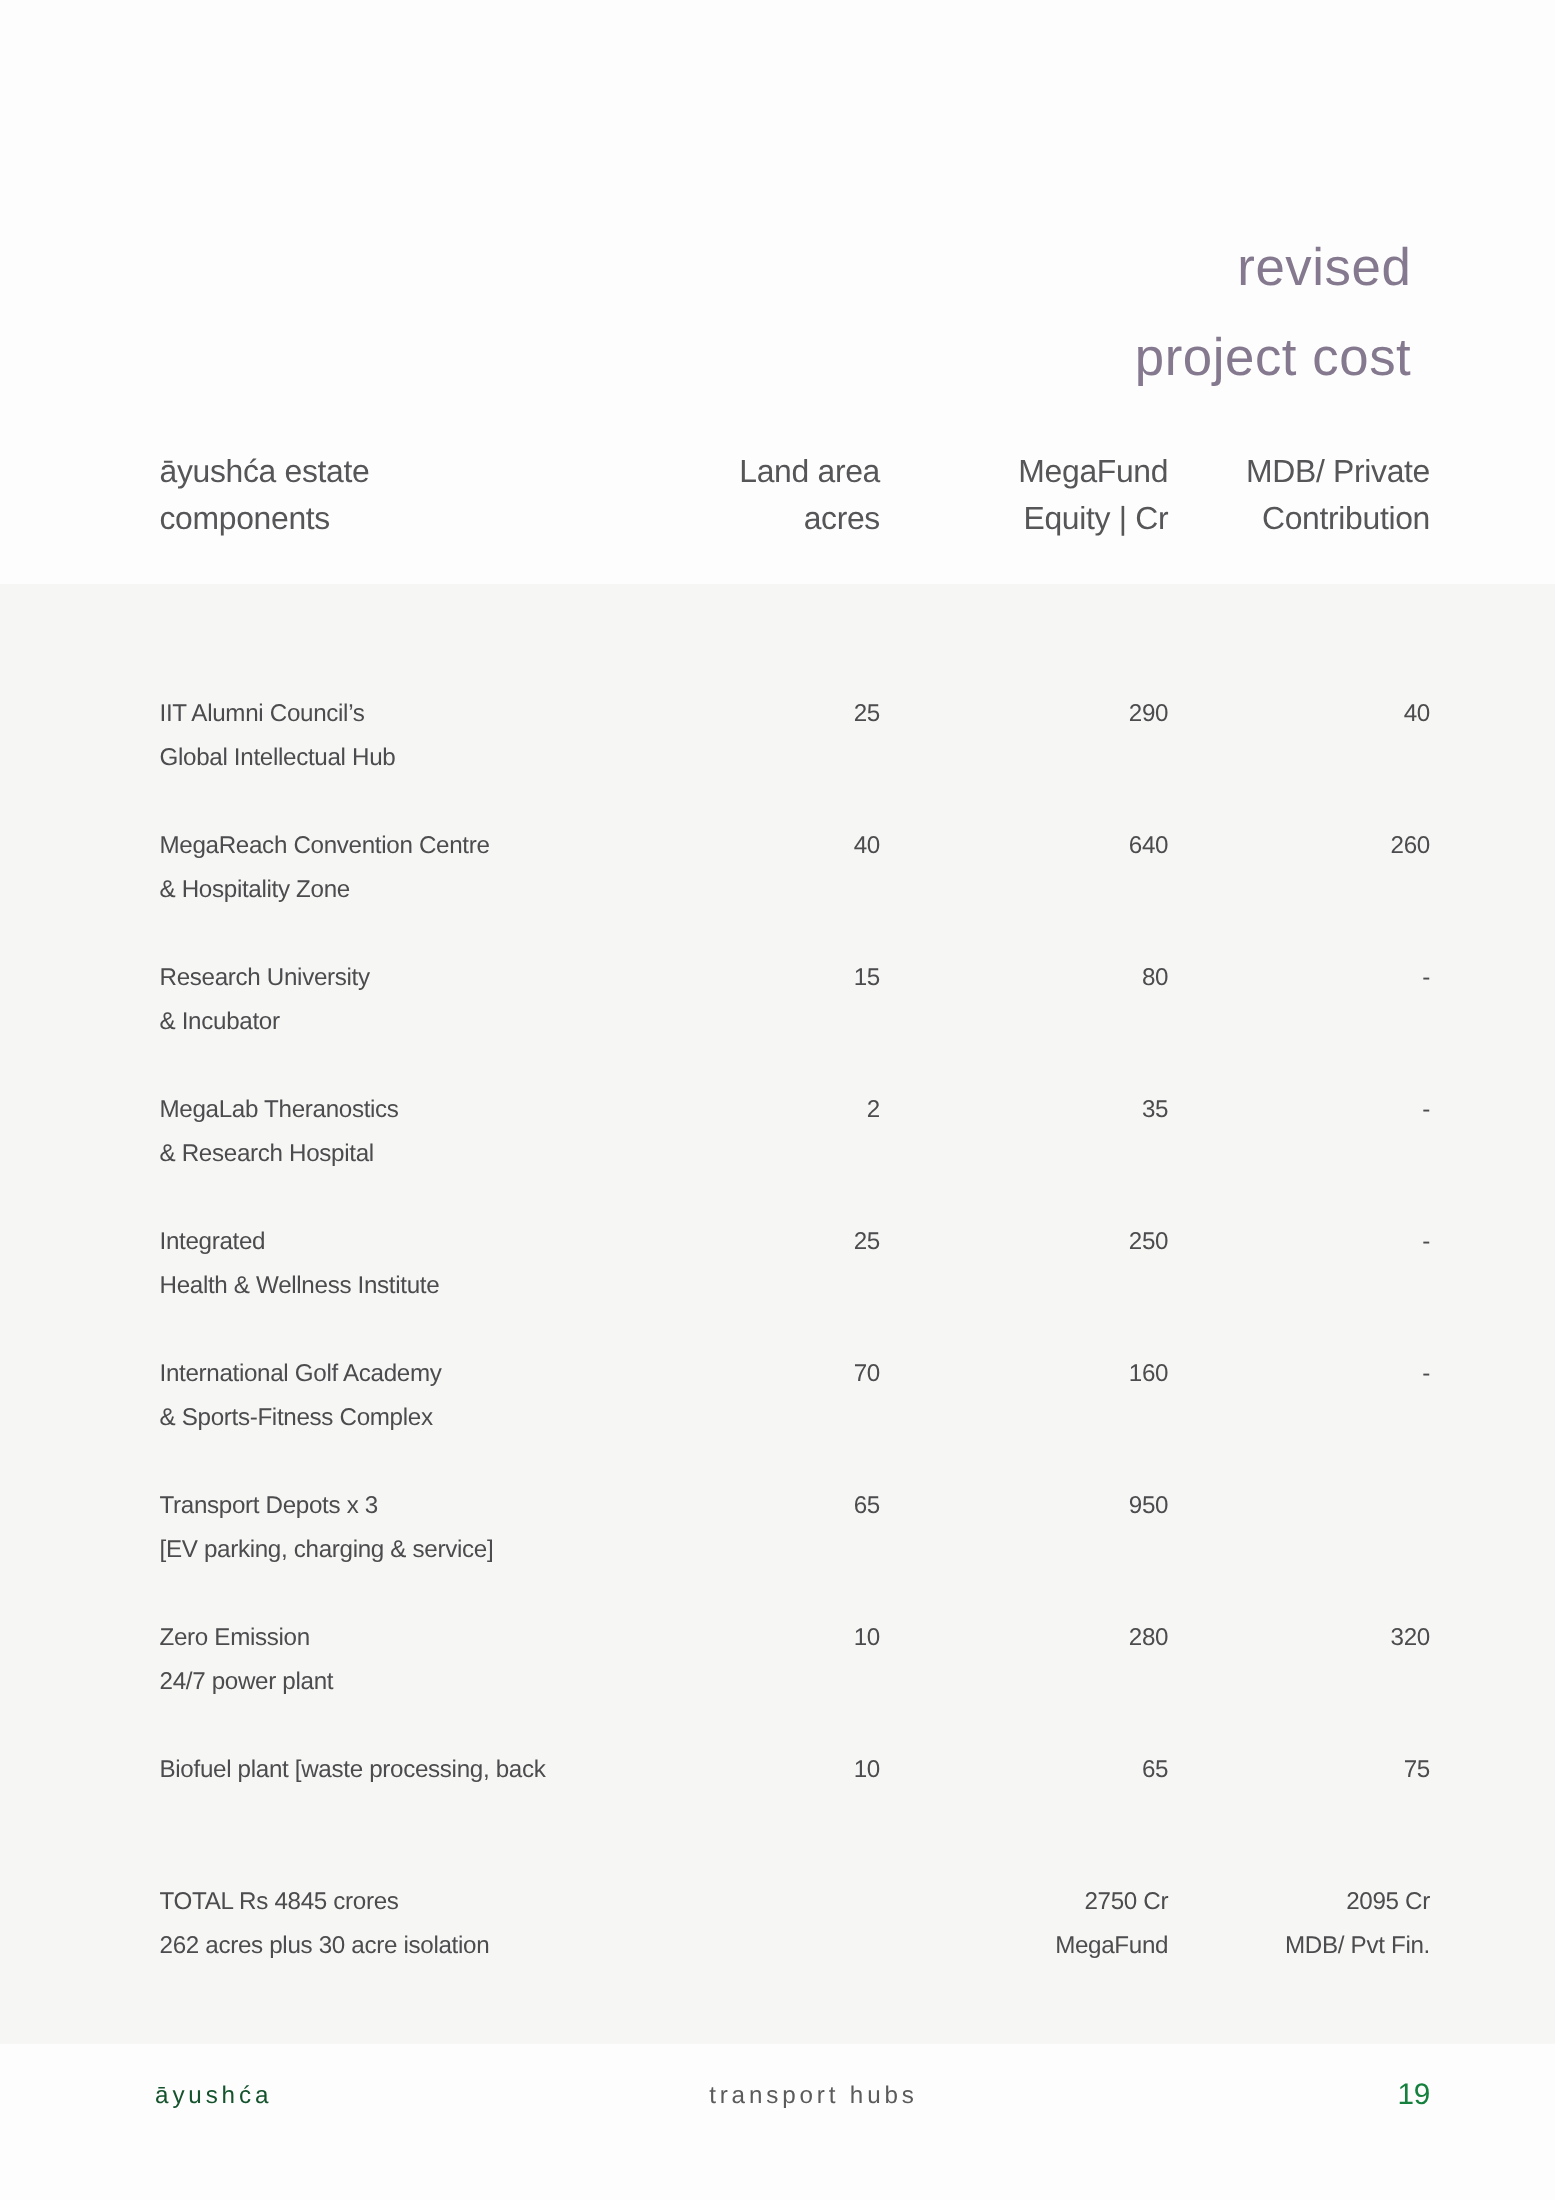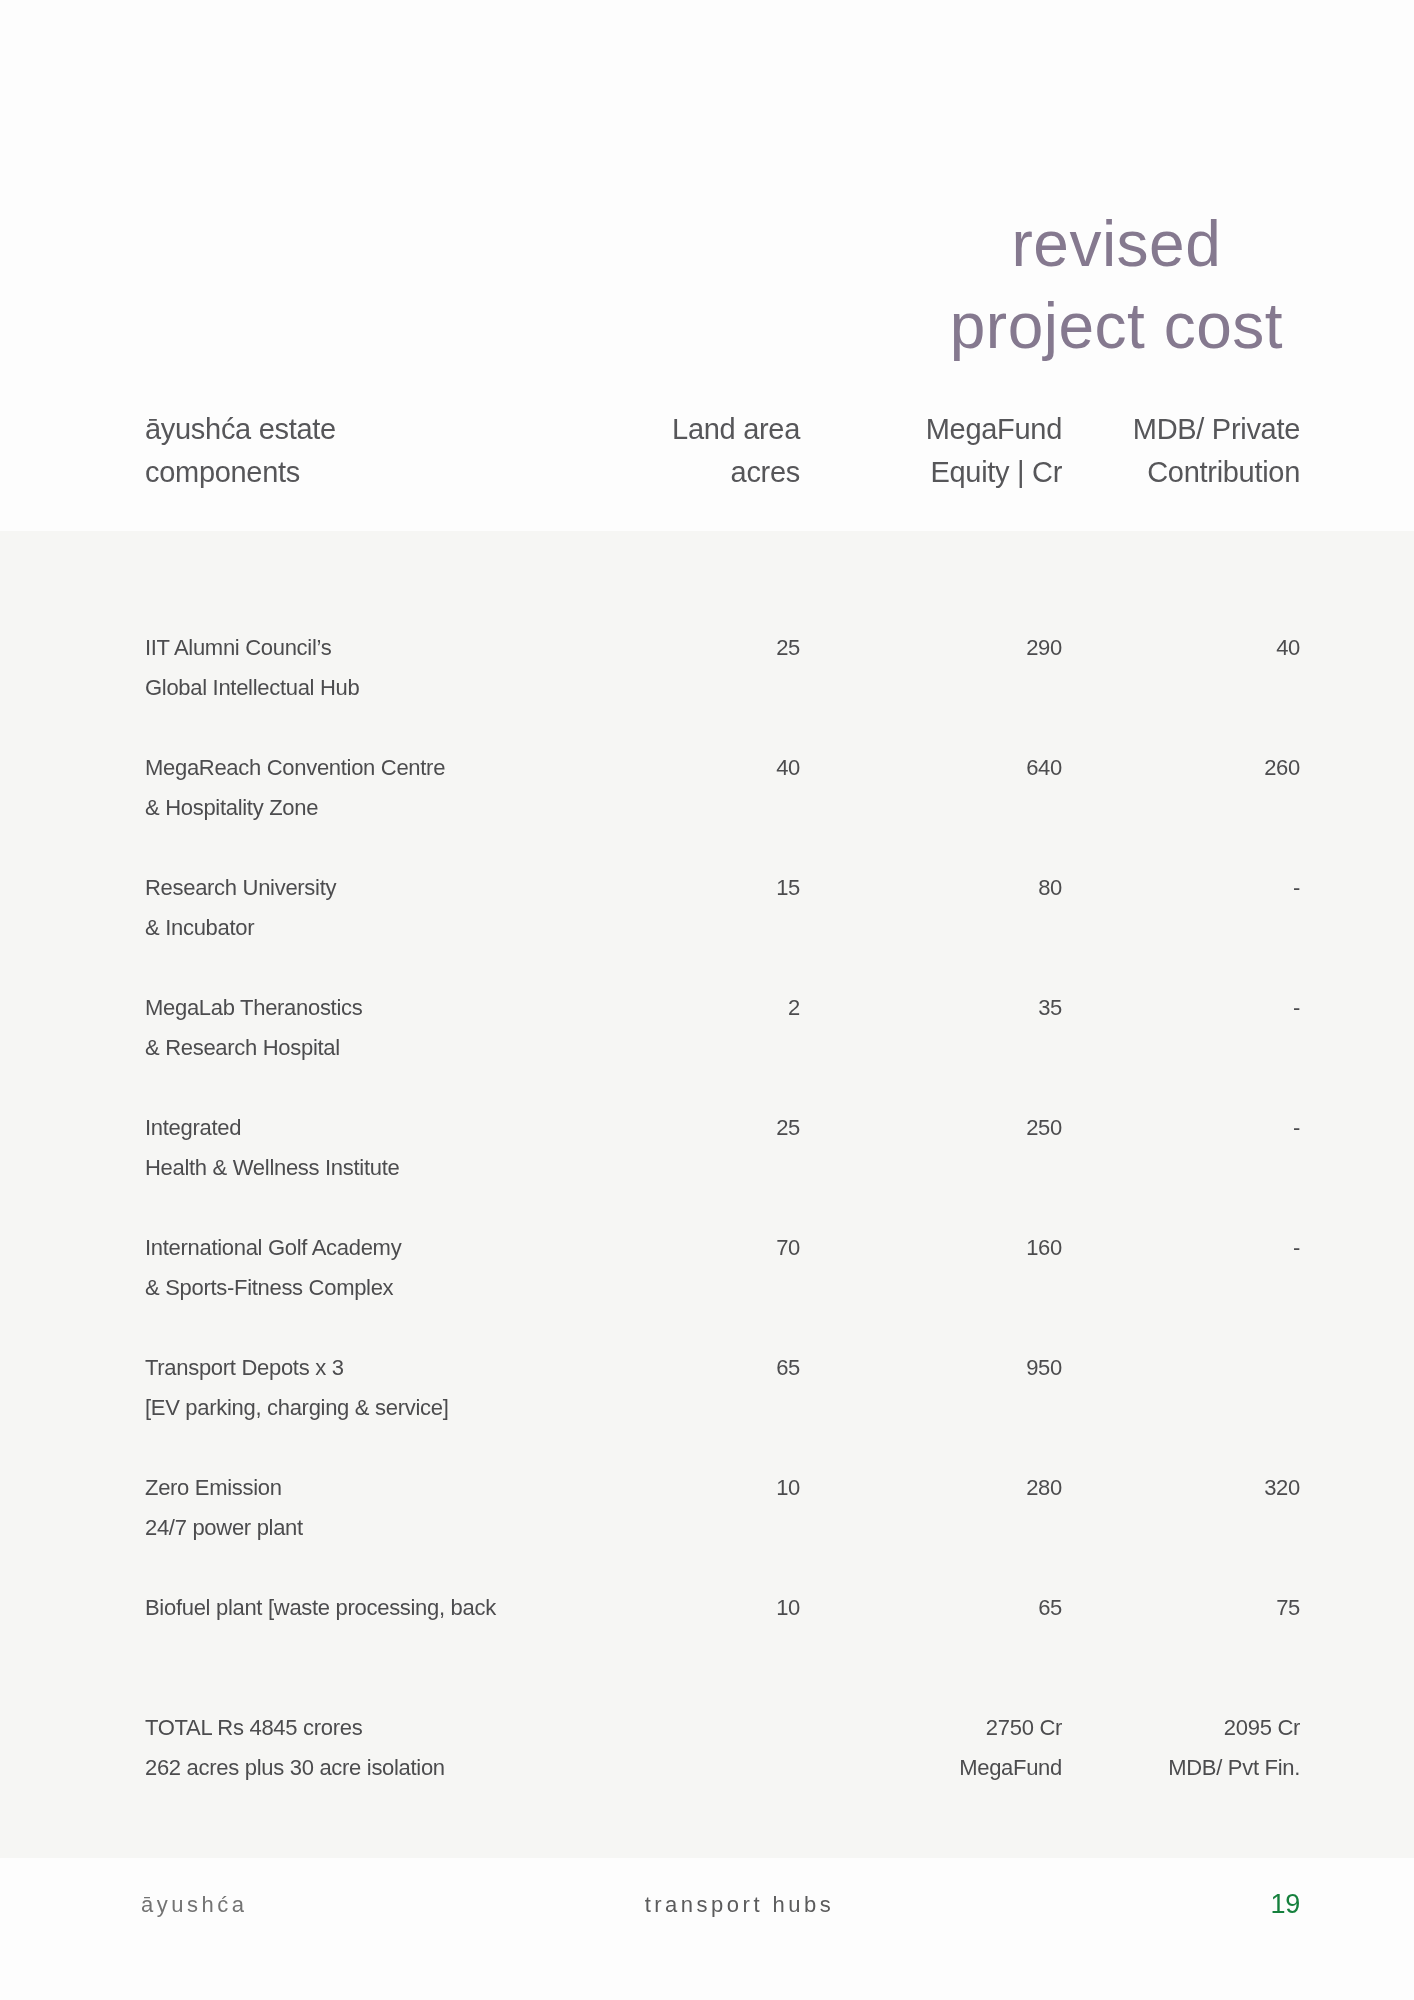--- a/index.html
+++ b/index.html
@@ -11,22 +11,22 @@
     background: #fdfdfd;
     font-family: "Liberation Sans", sans-serif;
     overflow: hidden;
   }
 
   
   .title {
     position: absolute;
     top: 203px;
     right: 131px;
-    text-align: center;
-    font-size: 64px;
+    text-align: right;
+    font-size: 48px;
     line-height: 82px;
     font-weight: 400;
     letter-spacing: 0.5px;
     color: #85798f;
   }
 
   
   .band {
     position: absolute;
     left: 0;
@@ -74,21 +74,21 @@
   .total-name-box { width: 430px; }
 
   
   .footer-brand {
     position: absolute;
     left: 141px;
     top: 1892px;
     font-size: 22px;
     line-height: 26px;
     letter-spacing: 3.5px;
-    color: #737373;
+    color: #14532d;
   }
   .footer-center {
     position: absolute;
     left: 162px;
     top: 1892px;
     width: 1155px;
     text-align: center;
     font-size: 22px;
     line-height: 26px;
     letter-spacing: 3.5px;

